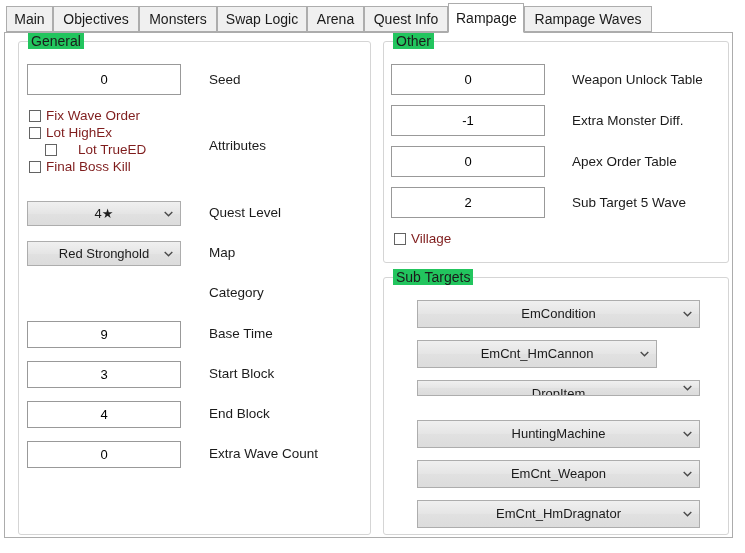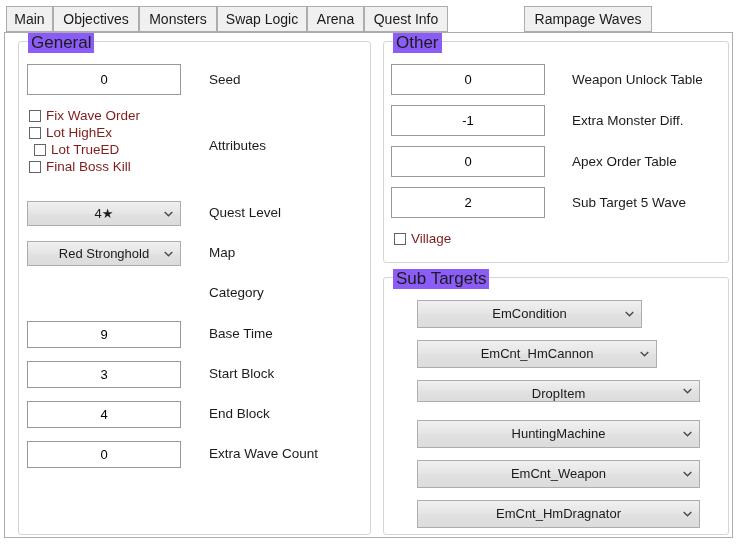--- a/index.html
+++ b/index.html
@@ -66,23 +66,23 @@
     position: absolute;
     box-sizing: border-box;
     border: 1px solid #d5d5d5;
     border-radius: 3px;
     background: transparent;
   }
   .groupbox > .gb-title {
     position: absolute;
     top: -9px;
     left: 9px;
-    background: #8b5cf6;
+    background: #22c55e;
     padding: 0 3px;
-    font-size: 17px;
+    font-size: 14px;
     color: #1b1b1b;
     white-space: nowrap;
   }
 
   
   .textbox {
     position: absolute;
     box-sizing: border-box;
     background: #ffffff;
     border: 1px solid #999999;
@@ -162,40 +162,41 @@
 </head>
 <body>
 
 <div id="tabstrip">
   <div class="tab" style="left:6px;width:47px;">Main</div>
   <div class="tab" style="left:53px;width:86px;">Objectives</div>
   <div class="tab" style="left:139px;width:78px;">Monsters</div>
   <div class="tab" style="left:217px;width:90px;">Swap Logic</div>
   <div class="tab" style="left:307px;width:57px;">Arena</div>
   <div class="tab" style="left:364px;width:84px;">Quest Info</div>
+  <div class="tab selected" style="left:448px;width:76px;">Rampage</div>
   <div class="tab" style="left:524px;width:128px;">Rampage Waves</div>
 </div>
 
 <div id="tabpage">
 
   <div class="groupbox" style="left:13px; top:8px; width:353px; height:494px;">
     <div class="gb-title">General</div>
 
     <div class="textbox" style="left:8px; top:22px; width:154px; height:31px; line-height:29px;">0</div>
     <div class="fieldlabel" style="left:190px; top:30px;">Seed</div>
 
     <div class="checkrow" style="left:10px; top:66px;">
       <span class="checkbox-box"></span>
       <span class="ck-label">Fix Wave Order</span>
     </div>
     <div class="checkrow" style="left:10px; top:83px;">
       <span class="checkbox-box"></span>
       <span class="ck-label">Lot HighEx</span>
     </div>
-    <div class="checkrow" style="left:15px; top:100px;">
+    <div class="checkrow" style="left:26px; top:100px;gap:16px;">
       <span class="checkbox-box"></span>
       <span class="ck-label">Lot TrueED</span>
     </div>
     <div class="checkrow" style="left:10px; top:117px;">
       <span class="checkbox-box"></span>
       <span class="ck-label">Final Boss Kill</span>
     </div>
     <div class="fieldlabel" style="left:190px; top:96px;">Attributes</div>
 
     <div class="combobox" style="left:8px; top:159px; width:154px; height:25px;">
@@ -252,39 +253,39 @@
 
     <div class="checkrow" style="left:10px; top:189px;">
       <span class="checkbox-box"></span>
       <span class="ck-label">Village</span>
     </div>
   </div>
 
   <div class="groupbox" style="left:378px; top:244px; width:346px; height:258px;">
     <div class="gb-title">Sub Targets</div>
 
-    <div class="combobox" style="left:33px; top:22px; width:225px; height:28px;">
+    <div class="combobox" style="left:33px; top:22px; width:283px; height:28px;">
       <span class="cb-text" style="line-height:26px;">EmCondition</span>
       <span class="cb-arrow">
         <svg width="9" height="6" viewBox="0 0 9 6">
             <path d="M0.7 0.9 L4.5 4.7 L8.3 0.9" fill="none" stroke="#4a4a4a" stroke-width="1.4"></path>
           </svg>
       </span>
     </div>
 
     <div class="combobox" style="left:33px; top:62px; width:240px; height:28px;text-decoration:underline;">
       <span class="cb-text" style="line-height:26px;">EmCnt_HmCannon</span>
       <span class="cb-arrow">
         <svg width="9" height="6" viewBox="0 0 9 6">
             <path d="M0.7 0.9 L4.5 4.7 L8.3 0.9" fill="none" stroke="#4a4a4a" stroke-width="1.4"></path>
           </svg>
       </span>
     </div>
 
-    <div class="combobox" style="left:33px; top:102px; width:283px; height:22px;">
+    <div class="combobox" style="left:33px; top:102px; width:283px; height:16px;">
       <span class="cb-text" style="line-height:26px;">DropItem</span>
       <span class="cb-arrow">
         <svg width="9" height="6" viewBox="0 0 9 6">
             <path d="M0.7 0.9 L4.5 4.7 L8.3 0.9" fill="none" stroke="#4a4a4a" stroke-width="1.4"></path>
           </svg>
       </span>
     </div>
 
     <div class="combobox" style="left:33px; top:142px; width:283px; height:28px;">
       <span class="cb-text" style="line-height:26px;">HuntingMachine</span>

